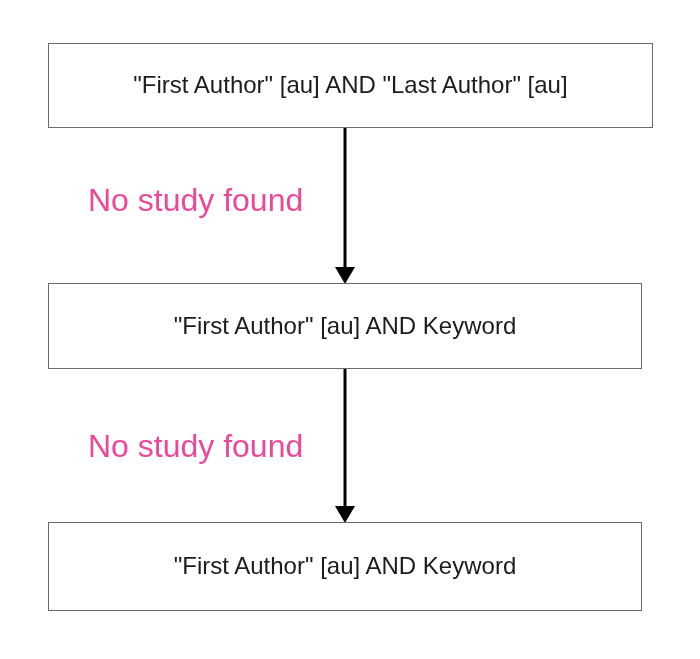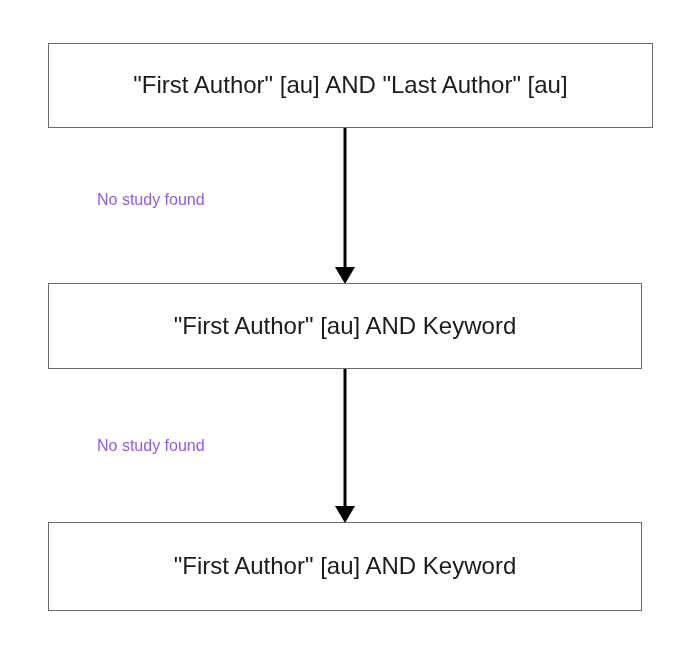--- a/index.html
+++ b/index.html
@@ -34,23 +34,23 @@
 
   .flow-arrow {
     position: absolute;
     width: 32px;
   }
   .arrow-1 { left: 329px; top: 128px; height: 156px; }
   .arrow-2 { left: 329px; top: 369px; height: 154px; }
 
   .arrow-label {
     position: absolute;
-    left: 97px;
-    color: #8b5cf6;
-    font-size: 16px;
+    left: 88px;
+    color: #ec4899;
+    font-size: 32px;
     line-height: 32px;
     white-space: nowrap;
   }
   .label-1 { top: 184px; }
   .label-2 { top: 430px; }
 </style>
 </head>
 <body>
 
 <div class="canvas">

